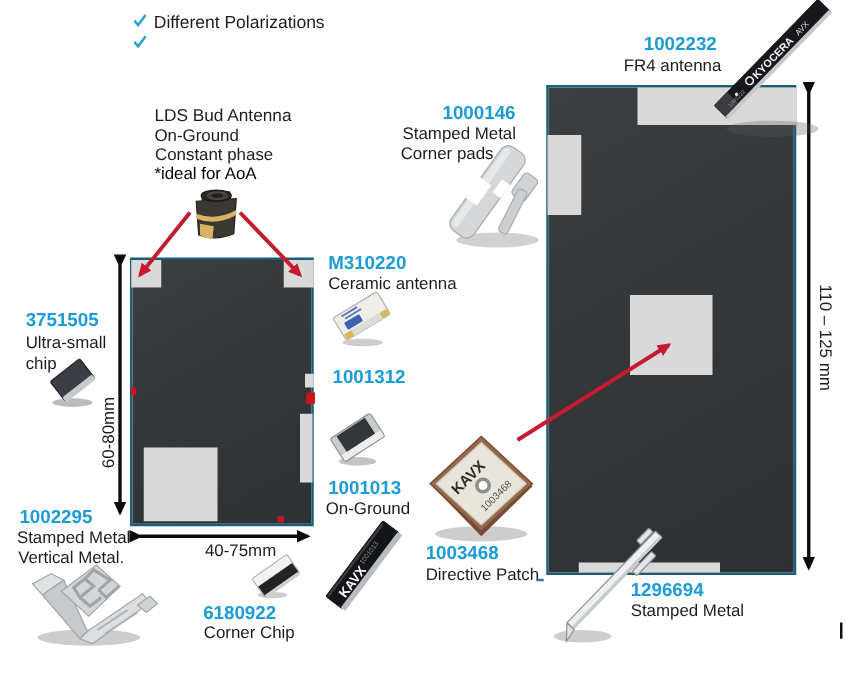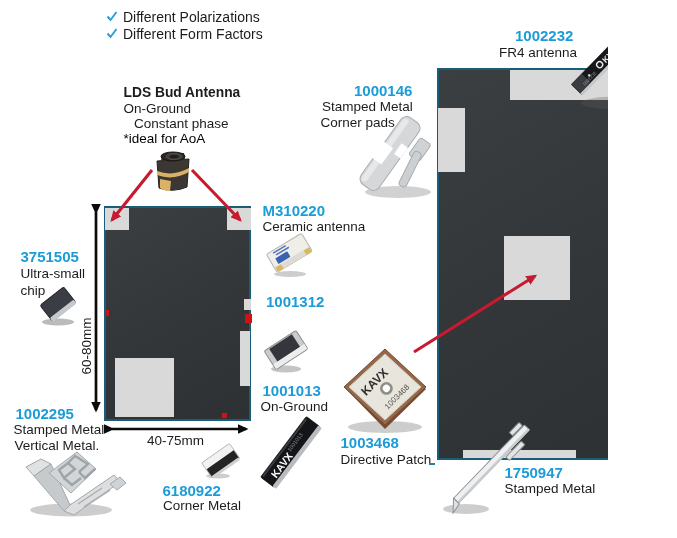--- a/index.html
+++ b/index.html
@@ -1,17 +1,17 @@
 <!DOCTYPE html>
 <html><head><meta charset="utf-8">
 <style>
 html,body{margin:0;padding:0;background:#fff}
-#c{position:relative;width:608px;height:538px;background:#ffffff;font-family:"Liberation Sans",sans-serif;overflow:hidden}
+#c{position:relative;width:677px;height:538px;background:#ffffff;font-family:"Liberation Sans",sans-serif;overflow:hidden}
 .t{position:absolute;white-space:nowrap;color:#1c1c1c;font-size:13.5px;line-height:16px}
-.b{font-weight:bold}
+.b{font-weight:normal}
 .pn{position:absolute;white-space:nowrap;color:#1b9cd8;font-weight:bold;font-size:15px;line-height:16px}
 .patch{position:absolute;background:#d9d9d9}
 .redsq{position:absolute;background:#d01217}
 svg{position:absolute;overflow:visible}
 </style></head>
 <body>
 <div id="c">
 
 <div style="position:absolute;left:104px;top:206px;width:147px;height:215px;background:linear-gradient(150deg,#3c3f42 0%,#34373a 50%,#2e3134 100%);border:2px solid #1a5d78;box-sizing:border-box"></div>
 
@@ -44,28 +44,27 @@
 <svg style="left:106px;top:11px" width="12" height="11" viewBox="0 0 12 11">
       <path d="M1.5 5.5 L4.5 9 L10.5 1" fill="none" stroke="#2d9ed8" stroke-width="2"></path>
     </svg>
 
 <div class="t" style="left:123px;top:9px;font-size:14px">Different Polarizations</div>
 
 <svg style="left:106px;top:28px" width="12" height="11" viewBox="0 0 12 11">
       <path d="M1.5 5.5 L4.5 9 L10.5 1" fill="none" stroke="#2d9ed8" stroke-width="2"></path>
     </svg>
 
-<div class="t" style="left:123px;top:26px;font-size:14px">Different Form Factors</div>
 
 
 <div class="t b" style="left:123.5px;top:85px;font-size:13.8px">LDS Bud Antenna</div>
 
 <div class="t" style="left:123.5px;top:100.5px">On-Ground</div>
 
-<div class="t" style="left:134px;top:116.2px">Constant phase</div>
+<div class="t" style="left:124px;top:116.2px">Constant phase</div>
 
 <div class="t" style="left:123.5px;top:131.3px;color:#000000">*ideal for AoA</div>
 
 <svg style="left:154px;top:151px" width="38" height="42" viewBox="0 0 38 42">
   <path d="M3 10 L35 8 L33 36 Q19 42 5 37 Z" fill="#3b3833" stroke="#242220" stroke-width="1"></path>
   <path d="M8 3 L30 2 L31 9 L7 10 Z" fill="#332f2b"></path>
   <ellipse cx="19" cy="5.5" rx="12" ry="4.5" fill="#2b2926" stroke="#191715" stroke-width="1"></ellipse>
   <ellipse cx="20" cy="5.5" rx="8" ry="3" fill="#403c37" stroke="#5a564f" stroke-width="0.8"></ellipse>
   <ellipse cx="20" cy="5.5" rx="4.5" ry="1.8" fill="#211f1c"></ellipse>
   <path d="M3 20 Q19 26 35 17 L35 21 Q19 30 3 24 Z" fill="#d9b267"></path>
@@ -84,21 +83,21 @@
   <line x1="152" y1="170" x2="112" y2="220" stroke="#c51a30" stroke-width="3.1" marker-end="url(#ra)"></line>
   <line x1="192" y1="170" x2="240" y2="220" stroke="#c51a30" stroke-width="3.1" marker-end="url(#ra)"></line>
   <line x1="414" y1="352" x2="535" y2="276" stroke="#c51a30" stroke-width="3.1" marker-end="url(#ra)"></line>
   <line x1="96" y1="212" x2="96" y2="410" stroke="#0b0b0b" stroke-width="2.7" marker-start="url(#ba)" marker-end="url(#ba)"></line>
   <line x1="112" y1="429" x2="246" y2="429" stroke="#0b0b0b" stroke-width="2.7" marker-start="url(#ba)" marker-end="url(#ba)"></line>
   <line x1="647" y1="74" x2="647" y2="454" stroke="#0b0b0b" stroke-width="2.7" marker-start="url(#ba)" marker-end="url(#ba)"></line>
 </svg>
 
 <div class="t" style="left:50px;top:338px;width:74px;text-align:center;transform:rotate(-90deg);transform-origin:center">60-80mm</div>
 
-<div class="t" style="left:147px;top:433px;width:74px;text-align:left">40-75mm</div>
+<div class="t" style="left:147px;top:433px;width:74px;text-align:right">40-75mm</div>
 
 <div class="t" style="left:614px;top:262px;width:92px;text-align:center;transform:rotate(90deg);transform-origin:center">110 – 125 mm</div>
 
 <div class="pn" style="left:20.5px;top:249px">3751505</div>
 
 <div class="t" style="left:20.5px;top:265.5px">Ultra-small</div>
 
 <div class="t" style="left:20.5px;top:282.5px">chip</div>
 
 <svg style="left:36px;top:284px" width="44" height="44" viewBox="0 0 44 44">
@@ -130,21 +129,21 @@
     <path d="M57 32 L63 38 L73 29"></path>
     <path d="M42 38 L50 45 L59 38"></path>
   </g>
   <g stroke="#abb0b3" stroke-width="1.5" fill="none">
     <path d="M56 64 L80 48 M62 67 L88 50"></path>
   </g>
 </svg>
 
 <div class="pn" style="left:162.5px;top:482.5px">6180922</div>
 
-<div class="t" style="left:163px;top:498px">Corner Metal</div>
+<div class="t" style="left:163px;top:498px">Corner Chip</div>
 
 <svg style="left:201px;top:443px" width="40" height="38" viewBox="0 0 40 38">
   <ellipse cx="17" cy="33" rx="12" ry="2.5" fill="rgba(90,90,90,0.3)"></ellipse>
   <g transform="rotate(-35 20 18)">
     <rect x="3" y="8.5" width="34" height="18" rx="1.5" fill="#f2f2f2" stroke="#ababab" stroke-width="0.8"></rect>
     <rect x="3.5" y="16.5" width="33" height="9" fill="#242427"></rect>
     <rect x="4" y="25" width="32" height="3" fill="#cfcfcf"></rect>
   </g>
 </svg>
 
@@ -237,21 +236,21 @@
     <rect x="-7" y="58.5" width="119" height="3.2" fill="#c5c8ca"></rect>
     <rect x="-7" y="46" width="15" height="12.5" fill="#3a3c40"></rect>
     <circle cx="12" cy="52.5" r="1.3" fill="#dddddd"></circle>
     <circle cx="27" cy="52.5" r="3" fill="none" stroke="#eeeeee" stroke-width="1.3"></circle>
     <text x="32" y="56" font-size="8.5" font-weight="bold" fill="#f4f4f4" font-family="Liberation Sans,sans-serif">KYOCERA</text>
     <text x="80" y="55.5" font-size="6.5" fill="#e8e8e8" font-family="Liberation Sans,sans-serif">AVX</text>
     <text x="1" y="56.5" font-size="4.5" fill="#9a9a9a" font-family="Liberation Sans,sans-serif">1002232</text>
   </g>
 </svg>
 
-<div class="pn" style="left:504.5px;top:464.5px">1750947</div>
+<div class="pn" style="left:504.5px;top:464.5px">1296694</div>
 
 <div class="t" style="left:504.5px;top:480.5px">Stamped Metal</div>
 
 <svg style="left:444px;top:415px" width="100" height="100" viewBox="0 0 100 100">
   <ellipse cx="22" cy="94" rx="23" ry="5" fill="rgba(90,90,90,0.3)"></ellipse>
   <g transform="rotate(-46 50 50)">
     <rect x="-2" y="44" width="102" height="7" rx="1" fill="#eef0f1" stroke="#8f9396" stroke-width="1"></rect>
     <rect x="-2" y="49" width="102" height="2.5" fill="#c9cccd"></rect>
     <rect x="64" y="53" width="22" height="5" rx="1" fill="#e3e5e6" stroke="#8f9396" stroke-width="1"></rect>
     <rect x="84" y="38.5" width="14" height="4.5" rx="1" fill="#e3e5e6" stroke="#8f9396" stroke-width="1"></rect>

